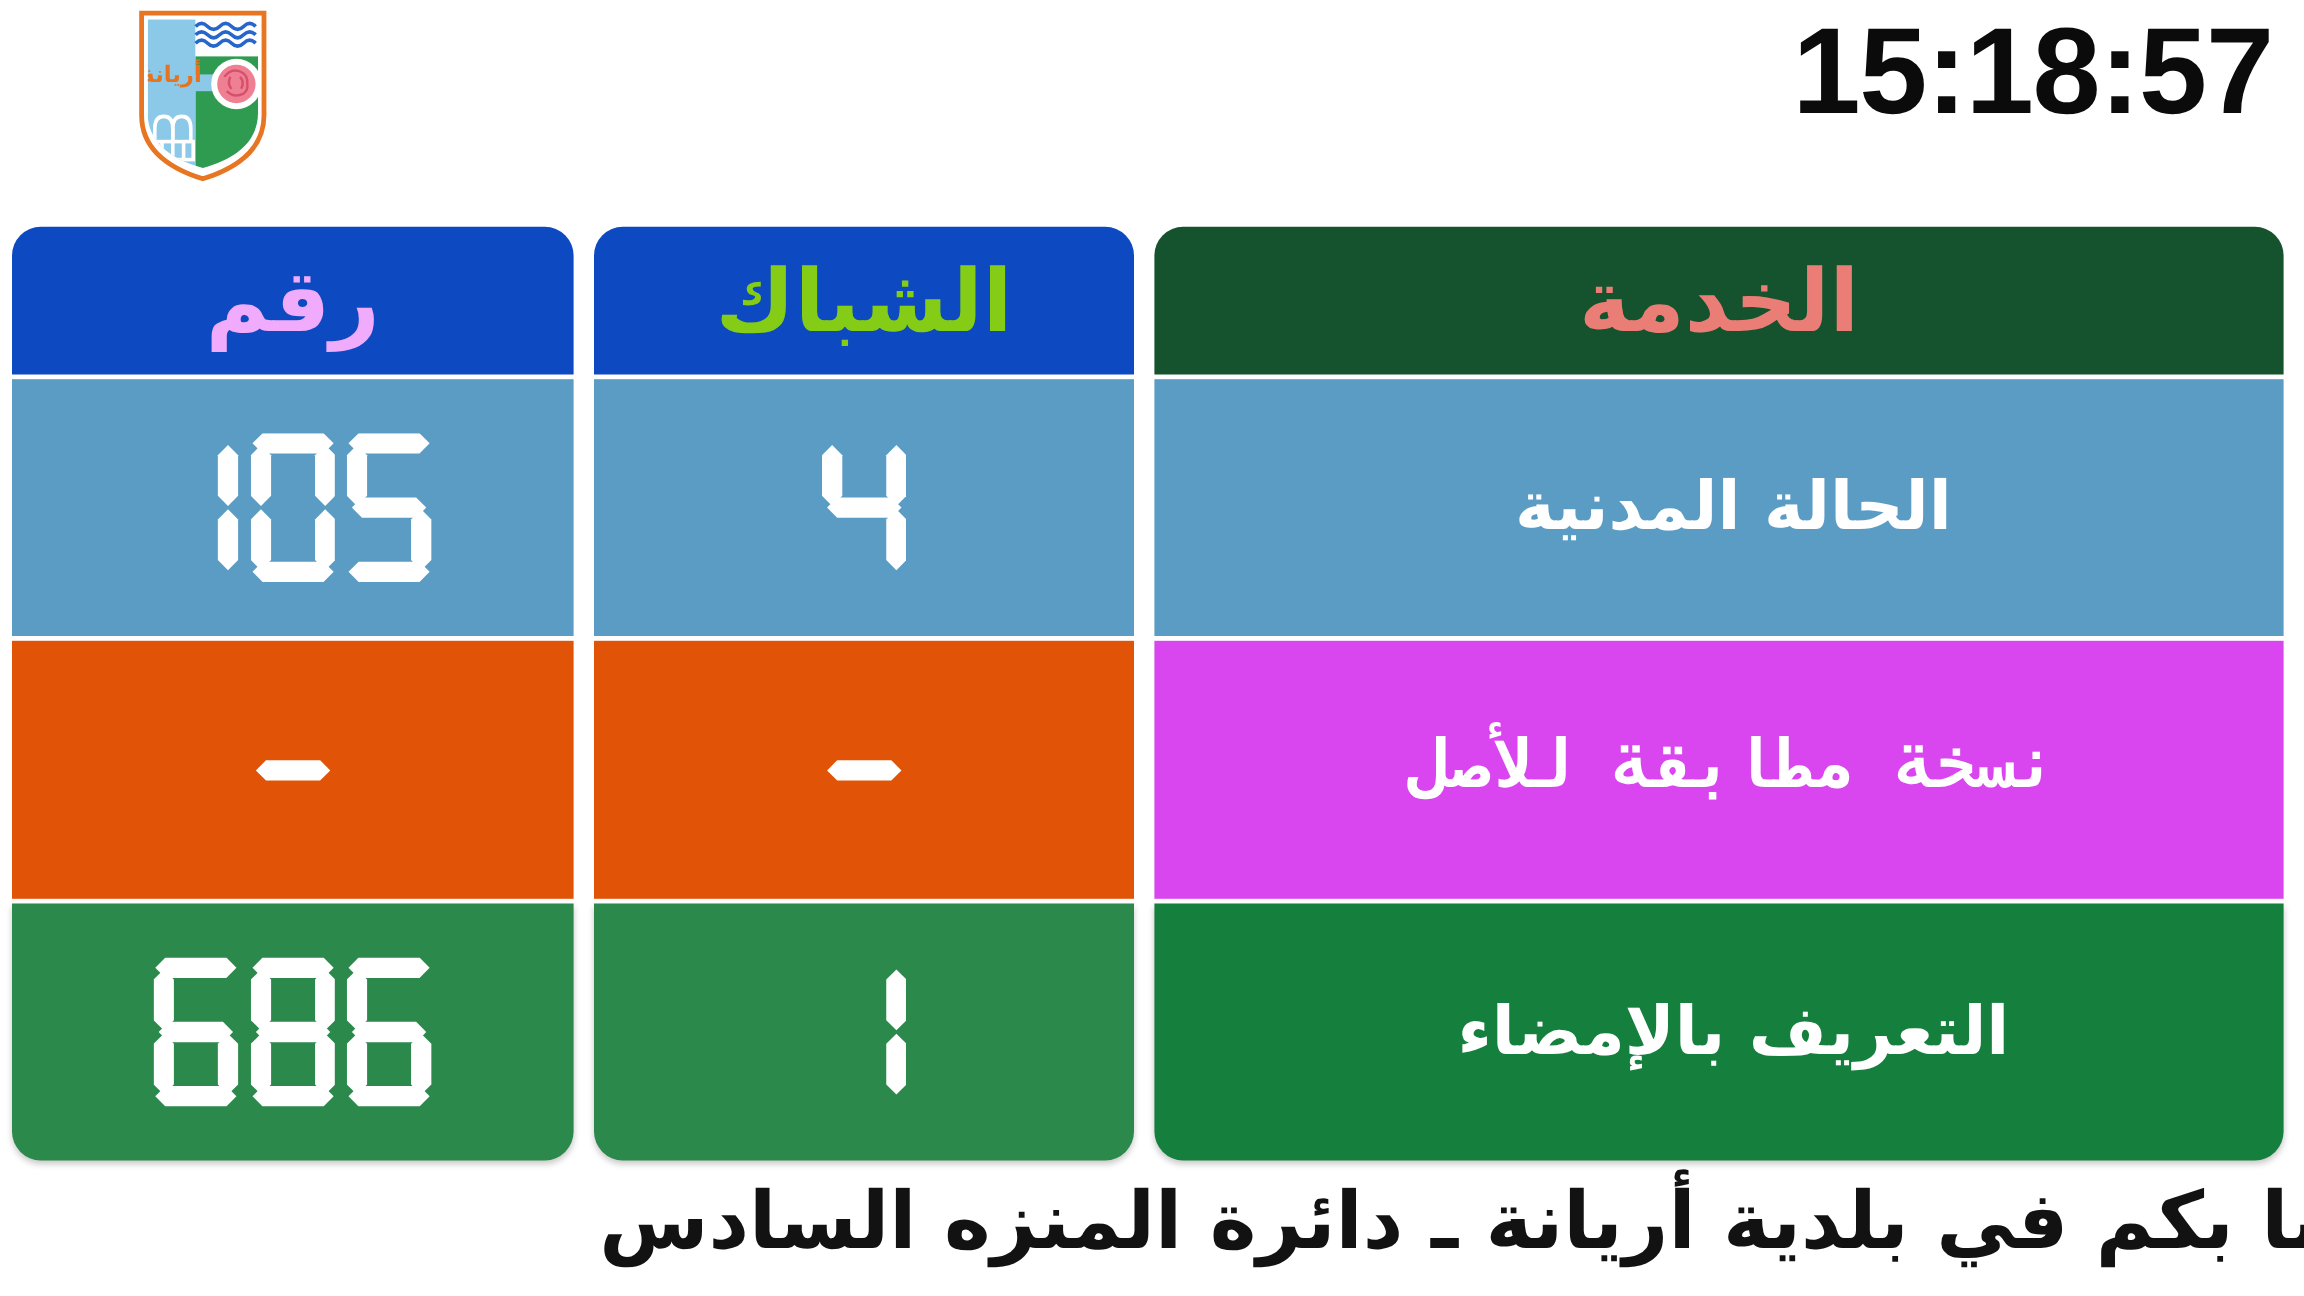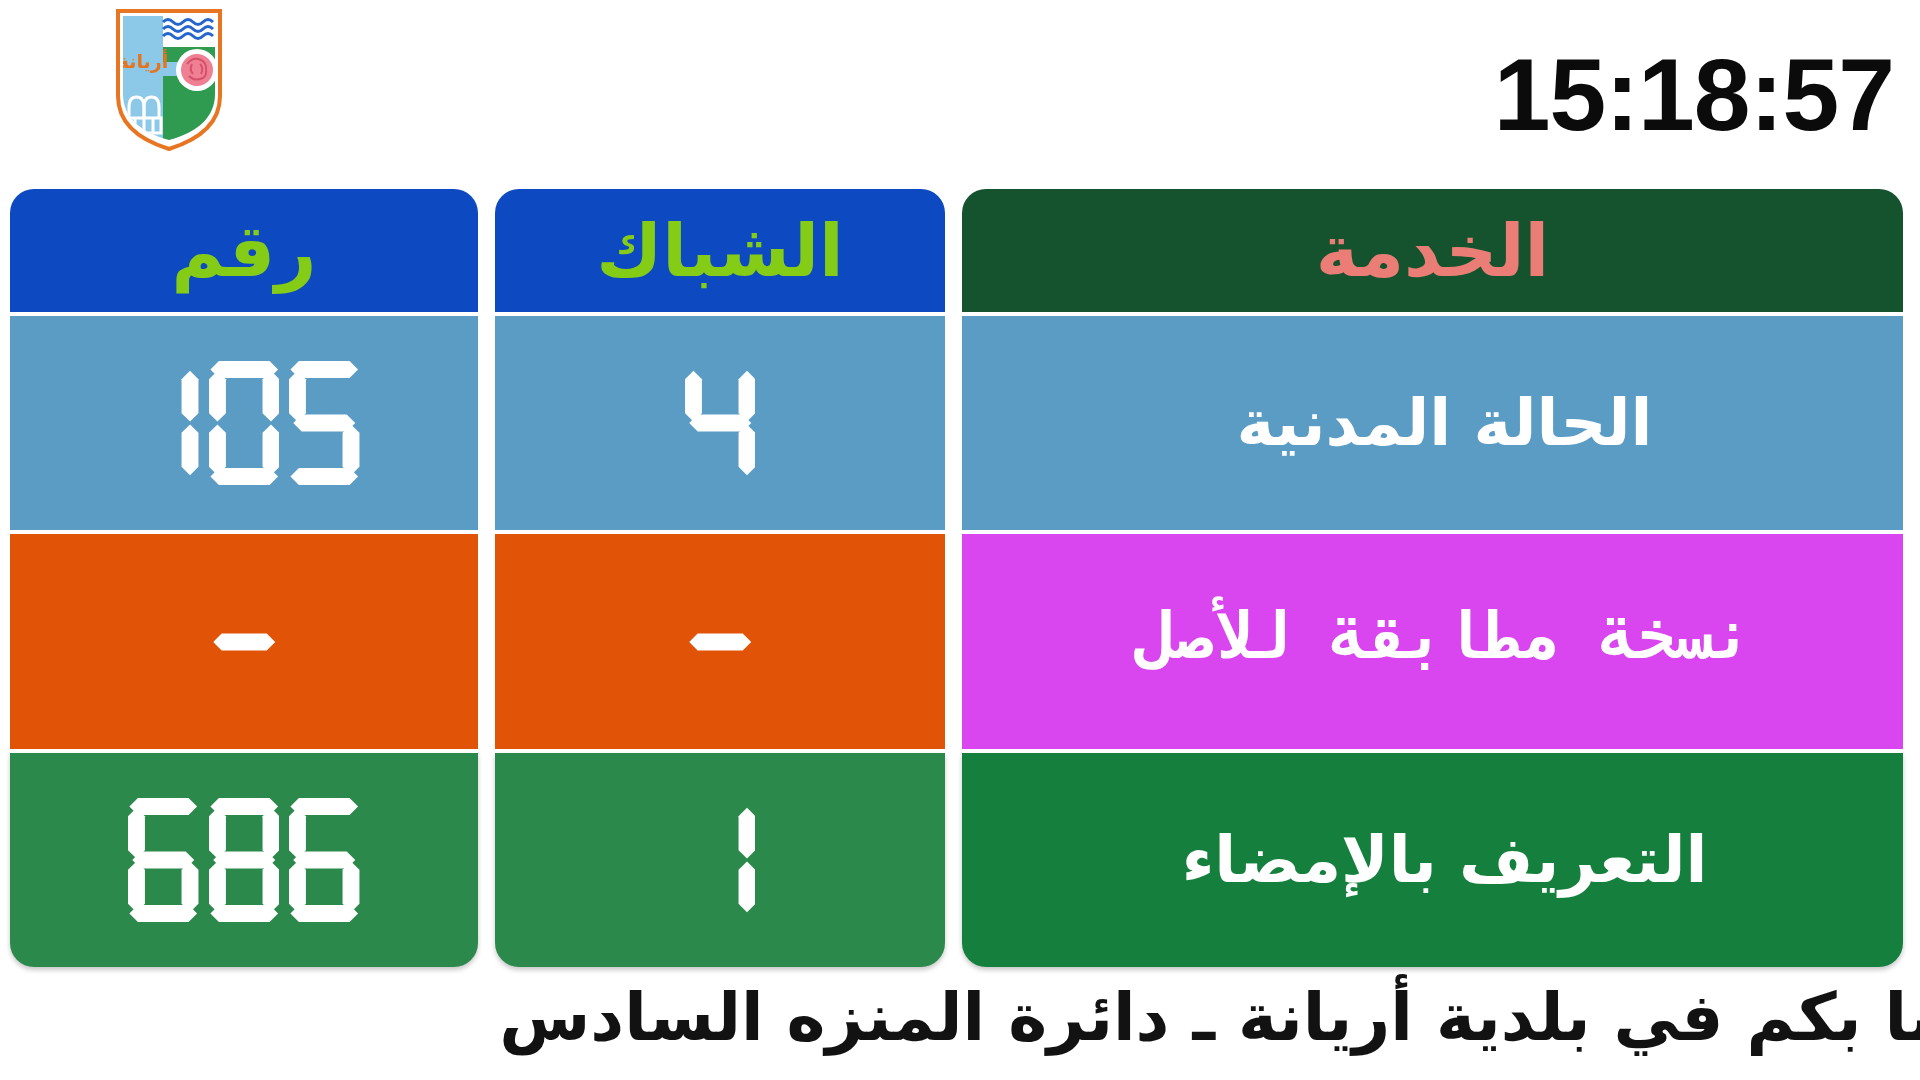--- a/index.html
+++ b/index.html
@@ -8,21 +8,20 @@
     background:#ffffff;font-family:"DejaVu Sans",sans-serif;
   }
 
   
   .logo{position:absolute;left:102px;top:6px;width:134px;height:150px;}
   .clock{
     position:absolute;top:8px;right:26px;
     font-family:"Liberation Sans","DejaVu Sans",sans-serif;
     font-weight:bold;font-size:102px;line-height:1;color:#0b0b0b;
     letter-spacing:-1px;
-    margin-top:36px;
   }
 
   
   .board{
     position:absolute;left:10px;top:189px;
     display:grid;
     grid-template-columns:468px 450px 941px;
     grid-template-rows:123px 214px 215px 214px;
     grid-auto-flow:column;
     column-gap:17px;row-gap:4px;
@@ -35,21 +34,21 @@
   .cell.header{
     border-radius:24px 24px 0 0;
     font-size:72px;font-weight:bold;line-height:1;
     direction:rtl;
   }
   .cell.last{
     border-radius:0 0 24px 24px;
     box-shadow:0 3px 5px rgba(0,0,0,0.22);
   }
   .cell.service{
-    font-size:64px;font-weight:bold;line-height:1.1;
+    font-size:56px;font-weight:bold;line-height:1.1;
     direction:rtl;white-space:nowrap;padding-left:24px;
   }
 
   
   .segwrap{display:flex;align-items:center;gap:10px;}
   .segwrap svg{height:124px;width:auto;display:block;}
 
   
   .marquee{
     position:absolute;top:972px;left:0;right:0;height:104px;
@@ -100,21 +99,21 @@
       <line x1="51" y1="112" x2="51" y2="127"></line>
     </g>
     <text x="41" y="62" font-size="19" font-weight="bold" fill="#e8731f" text-anchor="middle" font-family="DejaVu Sans, sans-serif">أريانة</text>
   </g>
 </svg>
 
 <div class="clock">15:18:57</div>
 
 <div class="board">
 
-  <div class="cell header" style="background: rgb(13, 73, 192); color: #84cc16;">رقم</div>
+  <div class="cell header" style="background: rgb(13, 73, 192); color: #f0abfc;">رقم</div>
   <div class="cell num" style="background: rgb(91, 156, 197);">
     <div class="segwrap">
         <svg viewBox="0 0 100 176">
           <polygon points="88,14 100,26 100,74 88,86 76,74 76,26" fill="currentColor"></polygon>
           <polygon points="88,90 100,102 100,150 88,162 76,150 76,102" fill="currentColor"></polygon>
         </svg>
         <svg viewBox="0 0 100 176">
           <polygon points="2,12 14,0 86,0 98,12 86,24 14,24" fill="currentColor"></polygon>
           <polygon points="88,14 100,26 100,74 88,86 76,74 76,26" fill="currentColor"></polygon>
           <polygon points="88,90 100,102 100,150 88,162 76,150 76,102" fill="currentColor"></polygon>

